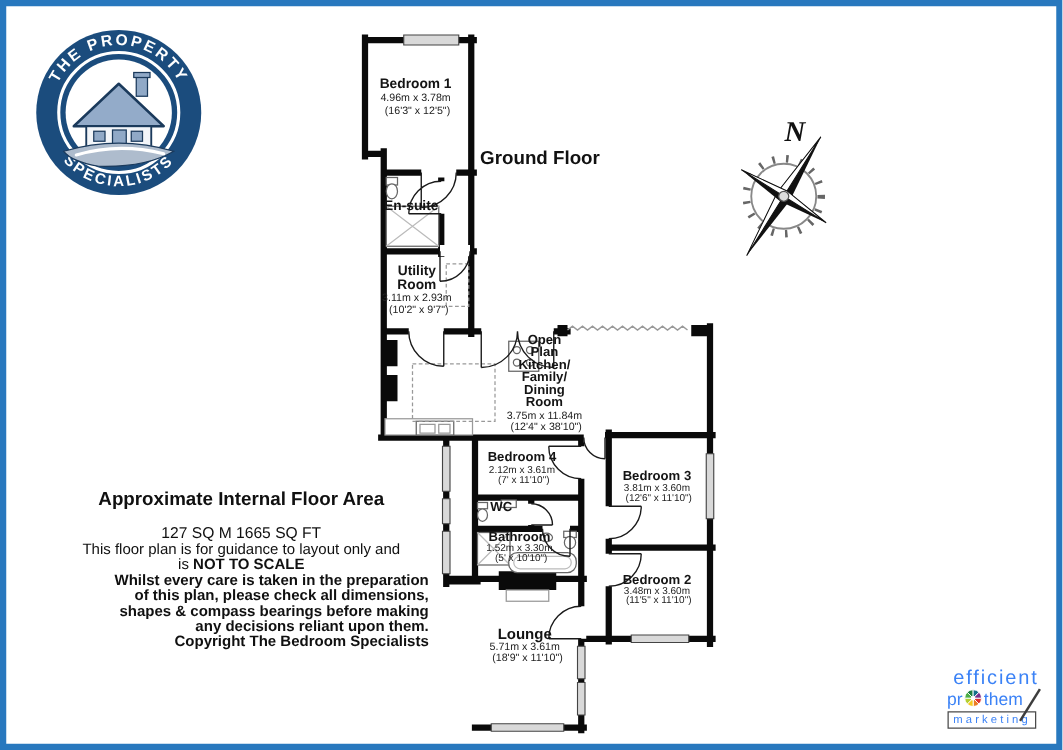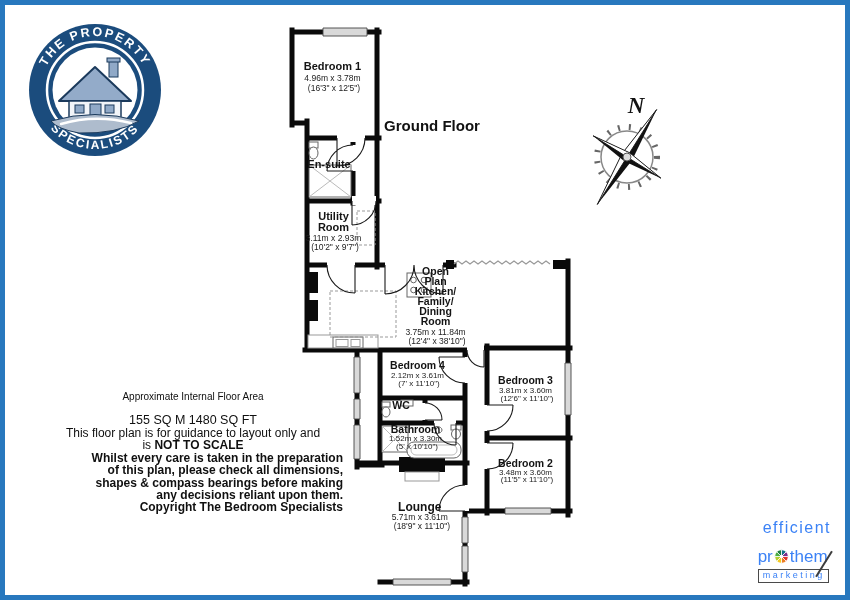--- a/index.html
+++ b/index.html
@@ -10,28 +10,28 @@
   
   .rname{font-family:"Liberation Sans",sans-serif;font-size:11px;font-weight:bold;fill:#141414;}
   .rname-sm{font-family:"Liberation Sans",sans-serif;font-size:10.5px;font-weight:bold;fill:#141414;}
   .rdim{font-family:"Liberation Sans",sans-serif;font-size:8.5px;font-weight:normal;fill:#222;}
   .rdim-sm{font-family:"Liberation Sans",sans-serif;font-size:8px;font-weight:normal;fill:#222;}
   .gf{font-family:"Liberation Sans",sans-serif;font-size:15px;font-weight:bold;fill:#111;}
   .north{font-family:"Liberation Serif",serif;font-size:23px;font-weight:bold;font-style:italic;fill:#111;}
   .logo-arc{font-family:"Liberation Sans",sans-serif;font-size:12.5px;font-weight:bold;fill:#ffffff;letter-spacing:2px;}
   
   .disclaimer{position:absolute;left:38px;top:386px;width:300px;text-align:center;color:#101010;}
-  .disc-heading{font-size:10px;font-weight:normal;margin-bottom:12px;}
+  .disc-heading{font-size:15px;font-weight:bold;margin-bottom:12px;}
   .disc-area{font-size:12.5px;line-height:13px;}
   .disc-line{font-size:12px;line-height:12.4px;}
   .disc-line .b,.disc-line.b{font-weight:bold;text-align:right;}
   
   .epm{position:absolute;right:14px;bottom:12px;color:#3b82f6;line-height:1;}
   .epm-l1{font-size:16px;letter-spacing:1.5px;margin-left:5px;}
-  .epm-l2{font-size:17px;display:flex;align-items:center;margin-top:12px;letter-spacing:0px;}
+  .epm-l2{font-size:14px;display:flex;align-items:center;margin-top:0px;letter-spacing:0px;}
   .epm-l3{border:1.5px solid #4a4a4a;font-size:9px;letter-spacing:2.5px;padding:1px 3px 2px 4px;display:inline-block;margin-top:1px;}
   .epm-slash{position:absolute;right:6px;bottom:4px;width:2px;height:30px;background:#3d3d3d;transform:rotate(32deg);}
   .pin{margin:0 1px;}
 </style>
 </head>
 <body>
 
 <div class="page">
 
   <svg class="plan-svg" width="850" height="600" viewBox="0 0 850 600">
@@ -188,21 +188,21 @@
       <text text-anchor="middle">
         <tspan x="417" y="506" class="rname" style="font-size:12px">Lounge</tspan>
         <tspan x="417" y="515" class="rdim">5.71m x 3.61m</tspan>
         <tspan x="417" y="524" class="rdim">(18'9" x 11'10")</tspan>
       </text>
     </g>
   </svg>
 
   <div class="disclaimer">
     <div class="disc-heading">Approximate Internal Floor Area</div>
-    <div class="disc-area">155 SQ M 1480 SQ FT</div>
+    <div class="disc-area">127 SQ M 1665 SQ FT</div>
     <div class="disc-line">This floor plan is for guidance to layout only and</div>
     <div class="disc-line"><span>is </span><span class="b">NOT TO SCALE</span></div>
     <div class="disc-line b">Whilst every care is taken in the preparation</div>
     <div class="disc-line b">of this plan, please check all dimensions,</div>
     <div class="disc-line b">shapes &amp; compass bearings before making</div>
     <div class="disc-line b">any decisions reliant upon them.</div>
     <div class="disc-line b">Copyright The Bedroom Specialists</div>
   </div>
 
   <div class="epm">

